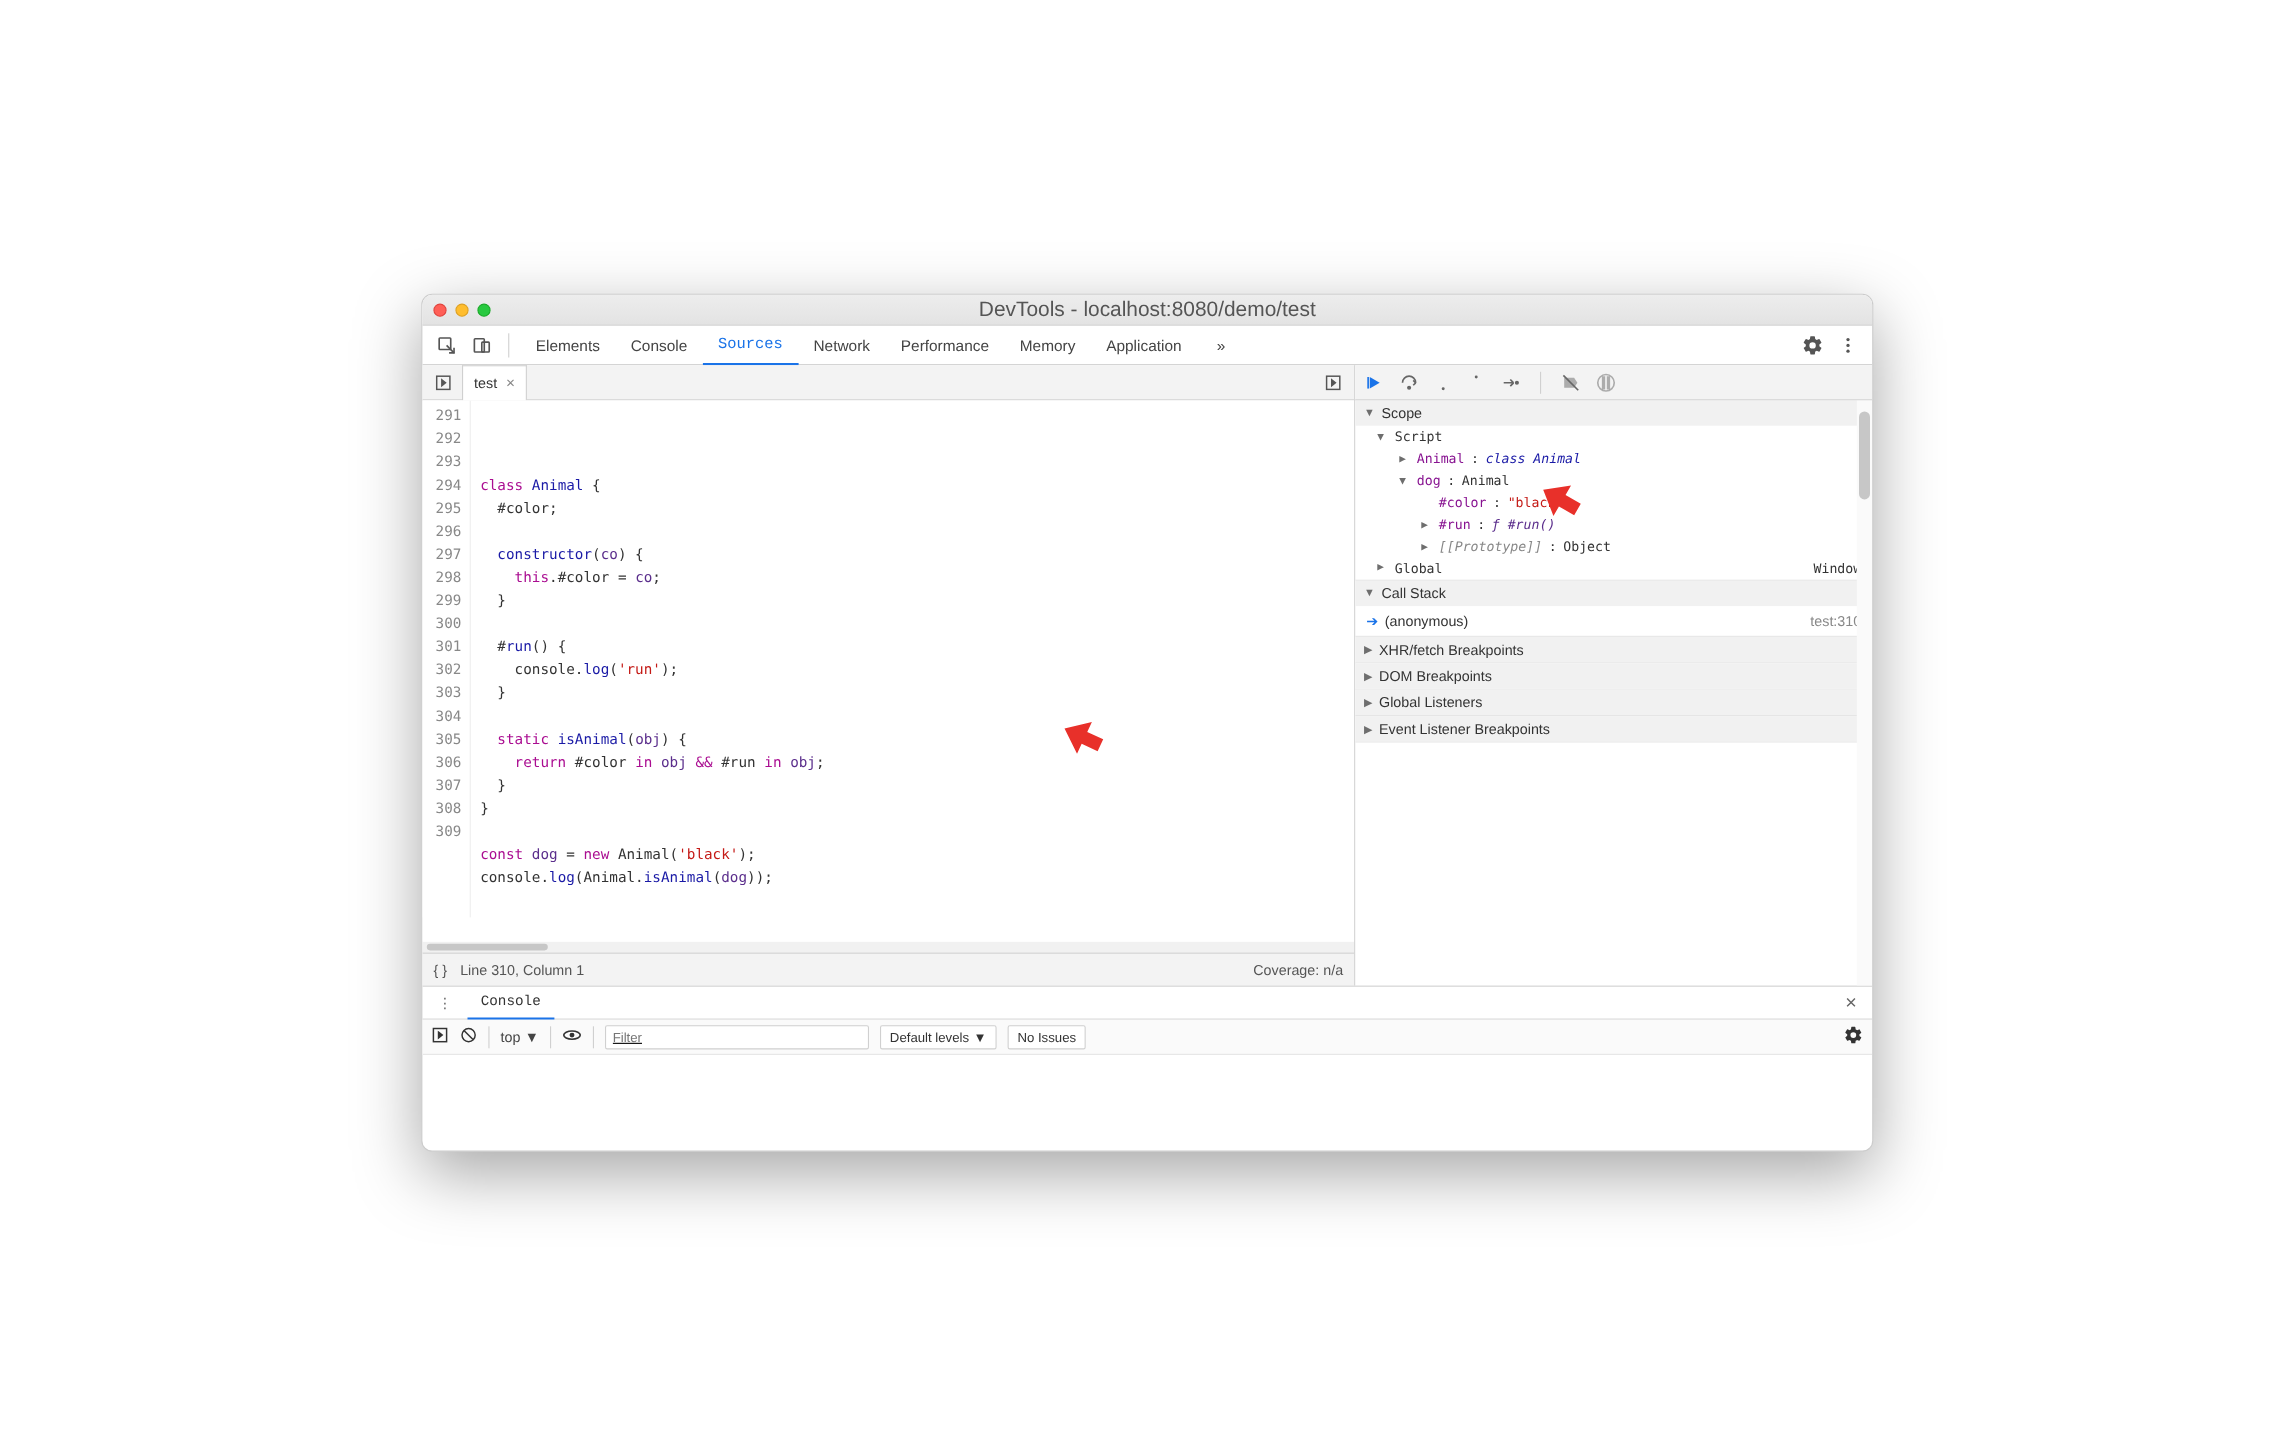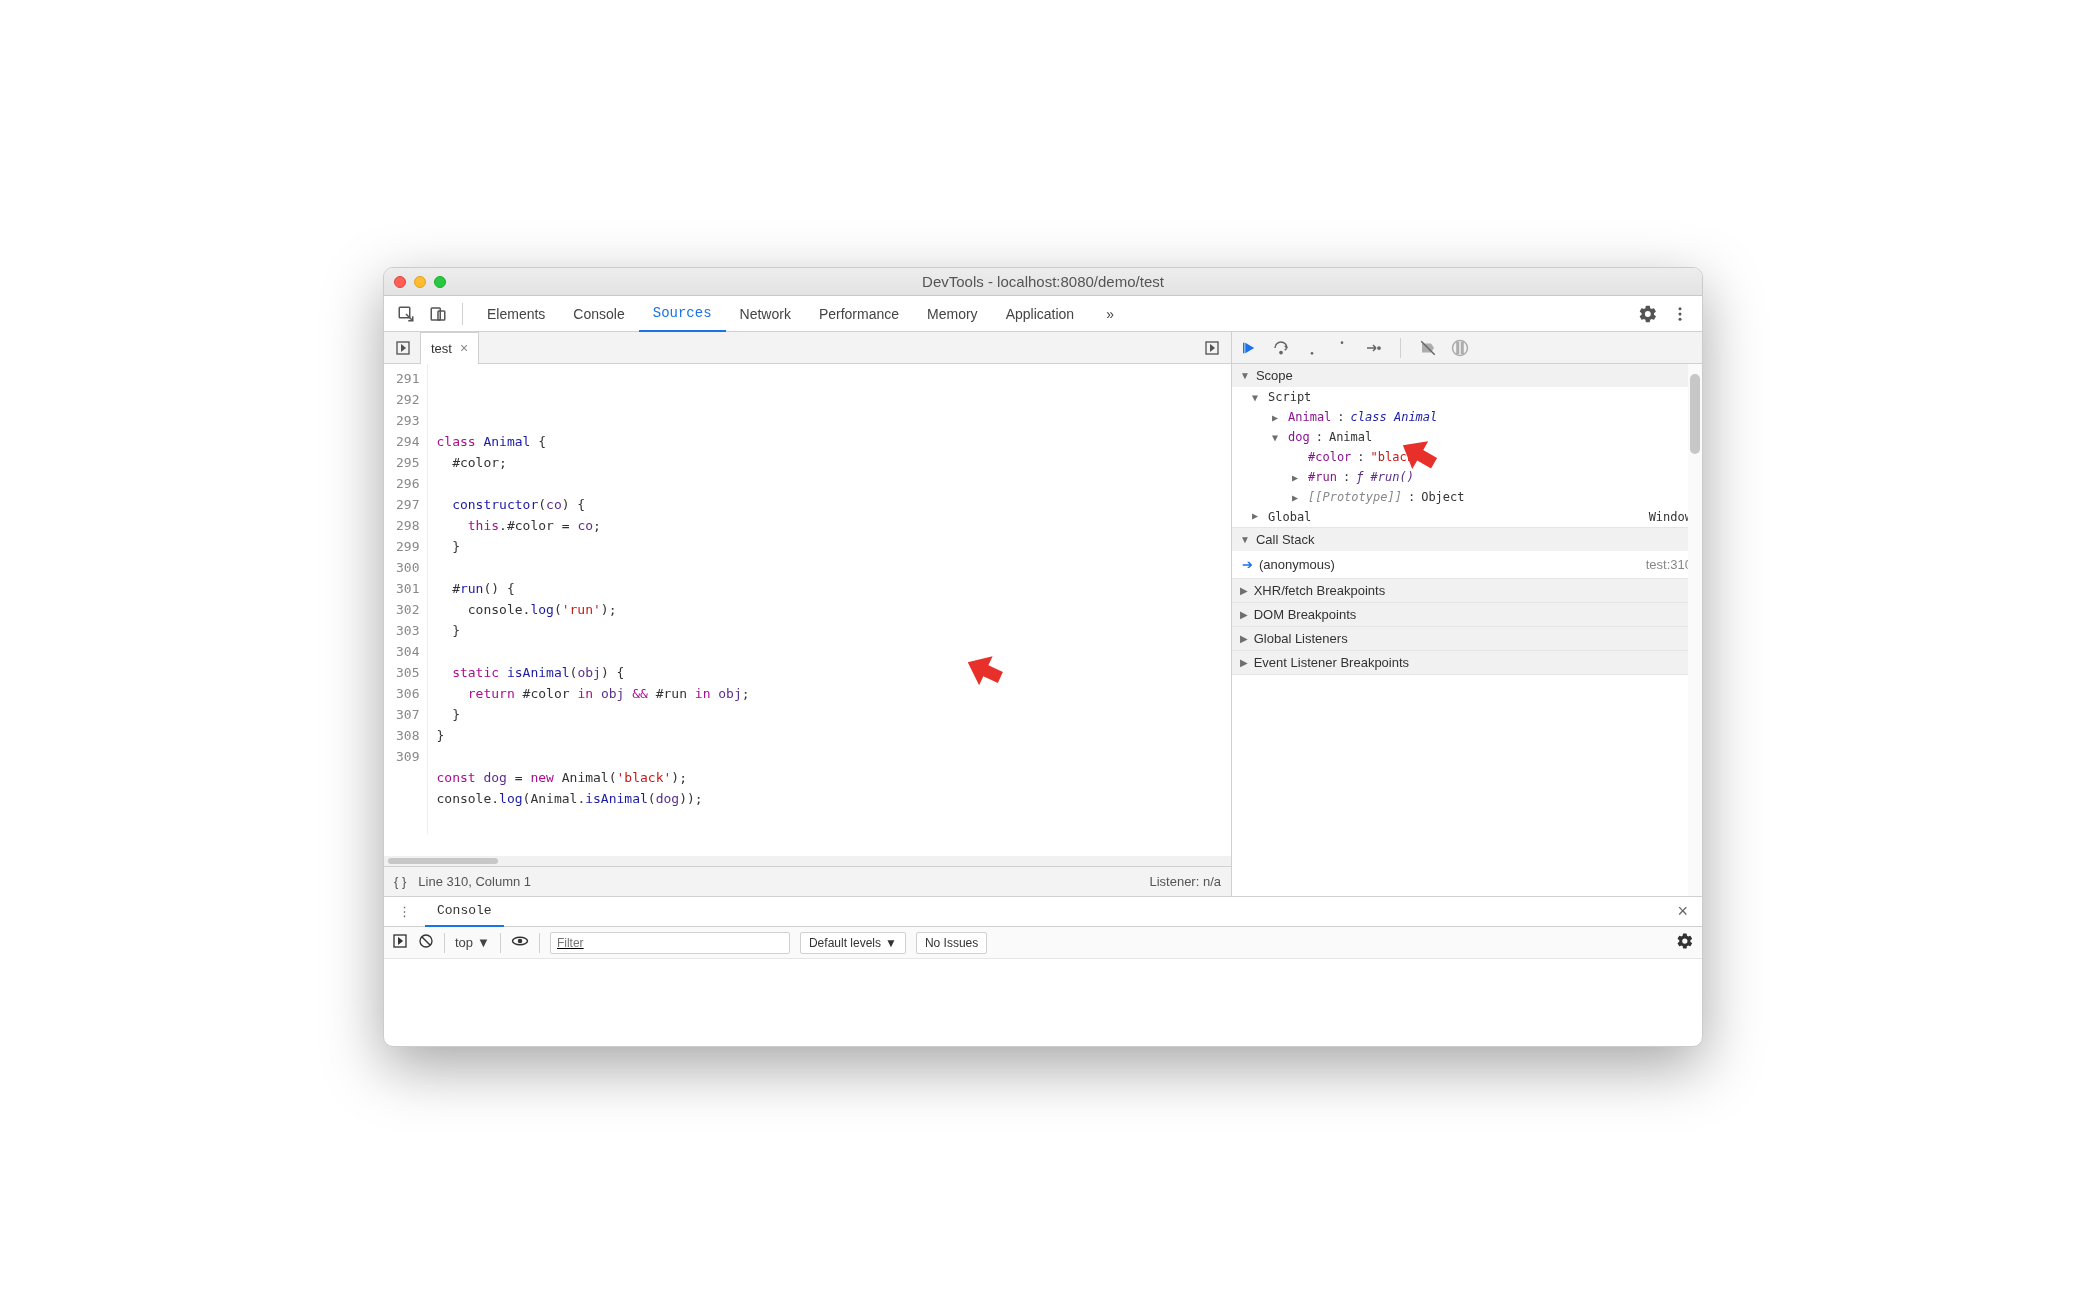--- a/index.html
+++ b/index.html
@@ -32,21 +32,21 @@
   display: flex;
   align-items: center;
   padding: 0 10px;
   position: relative;
 }
 .traffic { display: flex; gap: 8px; }
 .tl { width: 12px; height: 12px; border-radius: 50%; }
 .tl.red { background: #ff5f57; border: 0.5px solid #e0443e; }
 .tl.yellow { background: #ffbd2e; border: 0.5px solid #dea123; }
 .tl.green { background: #28c940; border: 0.5px solid #1aab29; }
-.titlebar .title { position: absolute; left: 0; right: 0; text-align: center; font-size: 15px; color: #555; }
+.titlebar .title { position: absolute; left: 0; right: 0; text-align: center; font-size: 19px; color: #555; }
 
 .tabstrip {
   height: 36px;
   display: flex;
   align-items: center;
   border-bottom: 1px solid #d0d0d0;
   padding: 0 8px;
   gap: 4px;
 }
 .tabstrip .icon-btn { width: 28px; height: 28px; display: flex; align-items: center; justify-content: center; color: #555; cursor: pointer; }
@@ -274,21 +274,21 @@
         </div>
       </div>
       <div class="fake-hscroll">
           <div class="thumb"></div>
         </div>
 
       <div class="status-bar">
         <span>{ }</span>
         <span>Line 310, Column 1</span>
         <div class="spacer"></div>
-        <span>Listener: n/a</span>
+        <span>Coverage: n/a</span>
       </div>
     </div>
 
     <div class="debugger-pane">
       <div class="dbg-toolbar">
         <div class="icon-btn blue">
             <svg width="18" height="18" viewBox="0 0 24 24" fill="currentColor">
               <path d="M7 5l12 7-12 7z"></path>
               <rect x="4" y="5" width="2" height="14"></rect>
             </svg>

